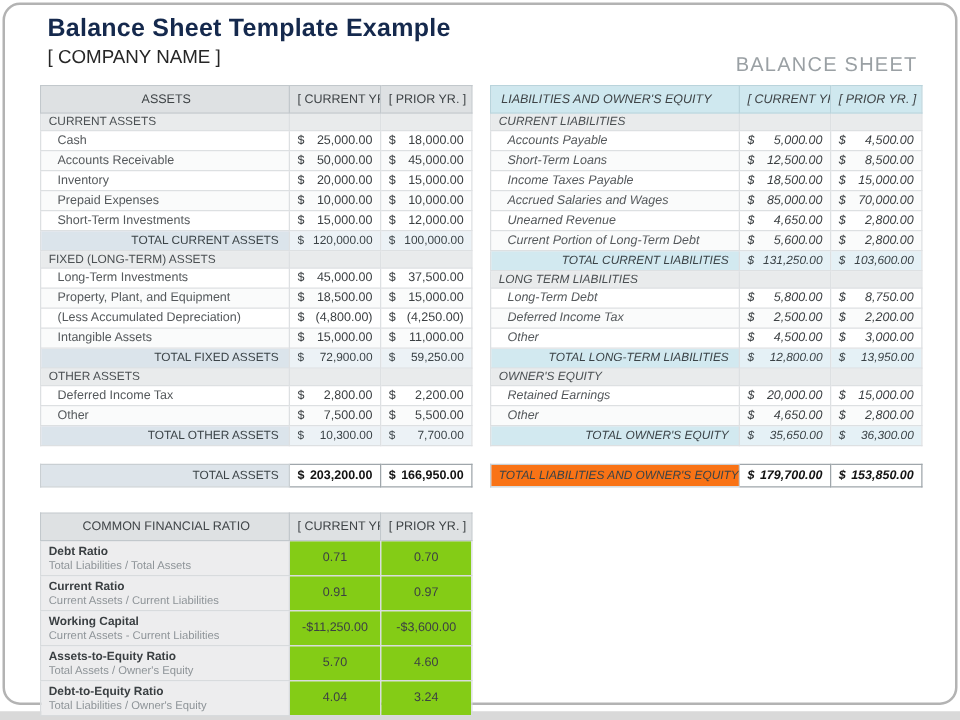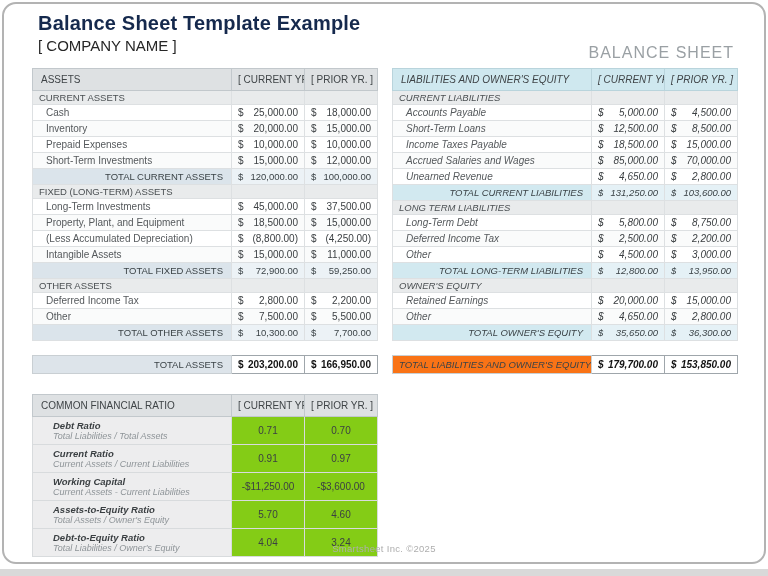--- a/index.html
+++ b/index.html
@@ -36,21 +36,21 @@
   table.sheet-table {
     border-collapse:collapse; table-layout:fixed; width:345px;
     font-size:10px; color:#4f5456;
   }
   .sheet-table td, .sheet-table th { overflow:hidden; white-space:nowrap; }
   .sheet-table thead th {
     font-weight:normal; color:#3f4447; font-size:10px;
     padding:5px 6px; line-height:11px;
     border:1px solid #c2c8cc;
   }
-  .theme-gray thead th { background:#dee1e3; }
+  .theme-gray thead th { background:#dee1e3;text-align:center; }
   .theme-blue thead th { background:#cfe8ef; border-color:#b9d4dc; }
   .lbl-h { text-align:left; padding-left:8px !important; }
   .val-h { text-align:center; }
 
   .sheet-table tbody td {
     border:1px solid #dde0e2;
     padding:2px 6px; line-height:11px;
   }
   tr.sec td {
     background:#e9ebec; color:#4a4f52; padding:1px 6px; line-height:11px; font-size:9.5px;
@@ -68,21 +68,21 @@
 
   table.gt { margin-top:14px; }
   table.gt td { padding:3px 6px; line-height:11px; font-size:10px; }
   table.gt td.lbl-grand { text-align:right; padding-right:8px; color:#3b4347; font-size:9.5px; border:1px solid #c9cfd3; }
   .theme-gray.gt td.lbl-grand { background:#dde4ea; }
   .theme-blue.gt td.lbl-grand { background:#f97316; }
   table.gt td.money { background:#ffffff; border:1px solid #9fa6ab; font-weight:bold; color:#121212; }
 
   table.ratio { margin-top:20px; }
   table.ratio tbody td { border:1px solid #d8dbdd; }
-  td.ratio-lbl { background:#ededee; padding:3px 20px !important;font-style:italic; }
+  td.ratio-lbl { background:#ededee; padding:3px 6px !important; }
   .rname { font-weight:bold; font-size:9.5px; line-height:11px; color:#3a3f42; }
   .rform { font-size:9px; line-height:10px; color:#8e9498; }
   td.ratio-val { text-align:center; color:#3c4043; background:#84cc16; }
 
   .footer {
     position:absolute; left:0; right:0; bottom:8px;
     text-align:center; font-size:9.5px; color:#aeaeae; letter-spacing:0.3px;
   }
 </style>
 </head>
@@ -117,20 +117,25 @@
         </tr>
       </tbody>
       <tbody>
 
           <tr class="row">
             <td class="lbl">Cash</td>
             <td class="money"><span class="sym">$</span><span class="amt">25,000.00</span></td>
             <td class="money"><span class="sym">$</span><span class="amt">18,000.00</span></td>
           </tr>
 
+          <tr class="row">
+            <td class="lbl">Accounts Receivable</td>
+            <td class="money"><span class="sym">$</span><span class="amt">50,000.00</span></td>
+            <td class="money"><span class="sym">$</span><span class="amt">45,000.00</span></td>
+          </tr>
 
           <tr class="row">
             <td class="lbl">Inventory</td>
             <td class="money"><span class="sym">$</span><span class="amt">20,000.00</span></td>
             <td class="money"><span class="sym">$</span><span class="amt">15,000.00</span></td>
           </tr>
 
           <tr class="row">
             <td class="lbl">Prepaid Expenses</td>
             <td class="money"><span class="sym">$</span><span class="amt">10,000.00</span></td>
@@ -164,21 +169,21 @@
           </tr>
 
           <tr class="row">
             <td class="lbl">Property, Plant, and Equipment</td>
             <td class="money"><span class="sym">$</span><span class="amt">18,500.00</span></td>
             <td class="money"><span class="sym">$</span><span class="amt">15,000.00</span></td>
           </tr>
 
           <tr class="row">
             <td class="lbl">(Less Accumulated Depreciation)</td>
-            <td class="money"><span class="sym">$</span><span class="amt">(8,800.00)</span></td>
+            <td class="money"><span class="sym">$</span><span class="amt">(4,800.00)</span></td>
             <td class="money"><span class="sym">$</span><span class="amt">(4,250.00)</span></td>
           </tr>
 
           <tr class="row">
             <td class="lbl">Intangible Assets</td>
             <td class="money"><span class="sym">$</span><span class="amt">15,000.00</span></td>
             <td class="money"><span class="sym">$</span><span class="amt">11,000.00</span></td>
           </tr>
         </tbody>
       <tbody>
@@ -340,20 +345,25 @@
             <td class="money"><span class="sym">$</span><span class="amt">85,000.00</span></td>
             <td class="money"><span class="sym">$</span><span class="amt">70,000.00</span></td>
           </tr>
 
           <tr class="row">
             <td class="lbl">Unearned Revenue</td>
             <td class="money"><span class="sym">$</span><span class="amt">4,650.00</span></td>
             <td class="money"><span class="sym">$</span><span class="amt">2,800.00</span></td>
           </tr>
 
+          <tr class="row">
+            <td class="lbl">Current Portion of Long-Term Debt</td>
+            <td class="money"><span class="sym">$</span><span class="amt">5,600.00</span></td>
+            <td class="money"><span class="sym">$</span><span class="amt">2,800.00</span></td>
+          </tr>
         </tbody>
       <tbody>
         <tr class="total">
           <td class="lbl-total">TOTAL CURRENT LIABILITIES</td>
           <td class="money"><span class="sym">$</span><span class="amt">131,250.00</span></td>
           <td class="money"><span class="sym">$</span><span class="amt">103,600.00</span></td>
         </tr>
         <tr class="sec">
           <td>LONG TERM LIABILITIES</td>
           <td></td>
@@ -425,14 +435,13 @@
       <tbody>
         <tr class="grand">
           <td class="lbl-grand">TOTAL LIABILITIES AND OWNER'S EQUITY</td>
           <td class="money"><span class="sym">$</span><span class="amt">179,700.00</span></td>
           <td class="money"><span class="sym">$</span><span class="amt">153,850.00</span></td>
         </tr>
       </tbody>
     </table>
   </div>
 
-  <div class="footer">Smartsheet Inc. ©2025</div>
 </div>
 
 </body></html>

